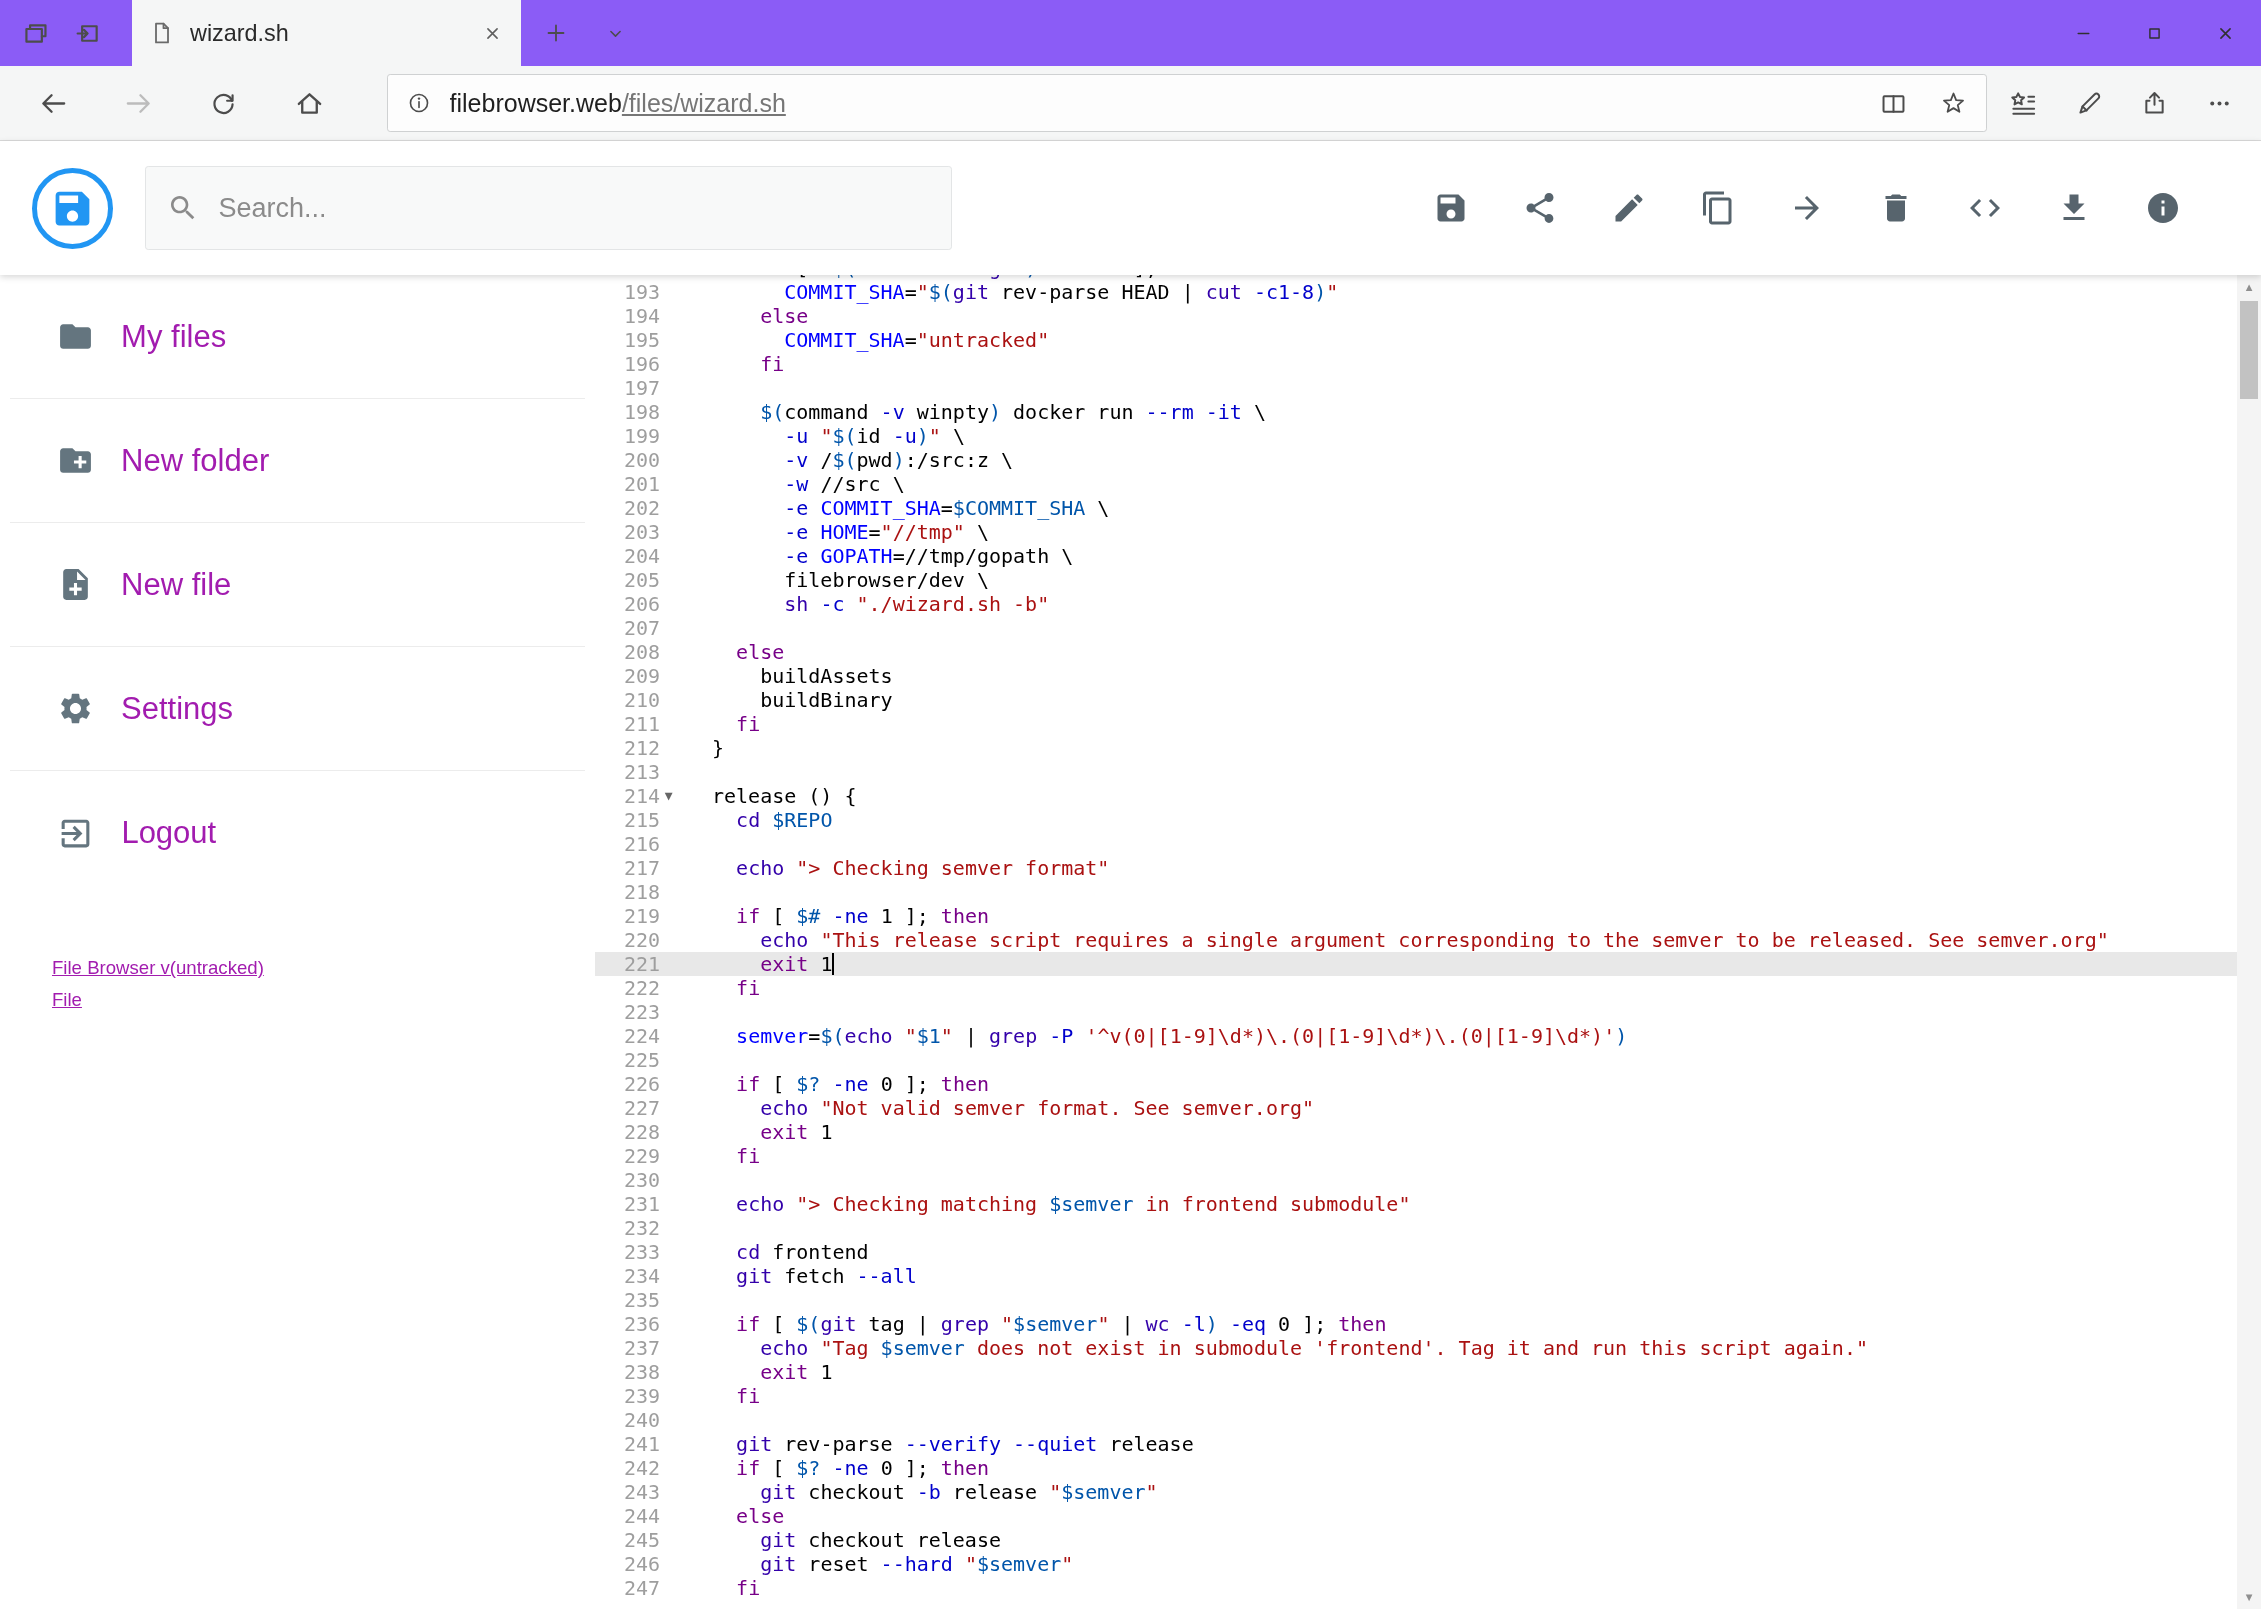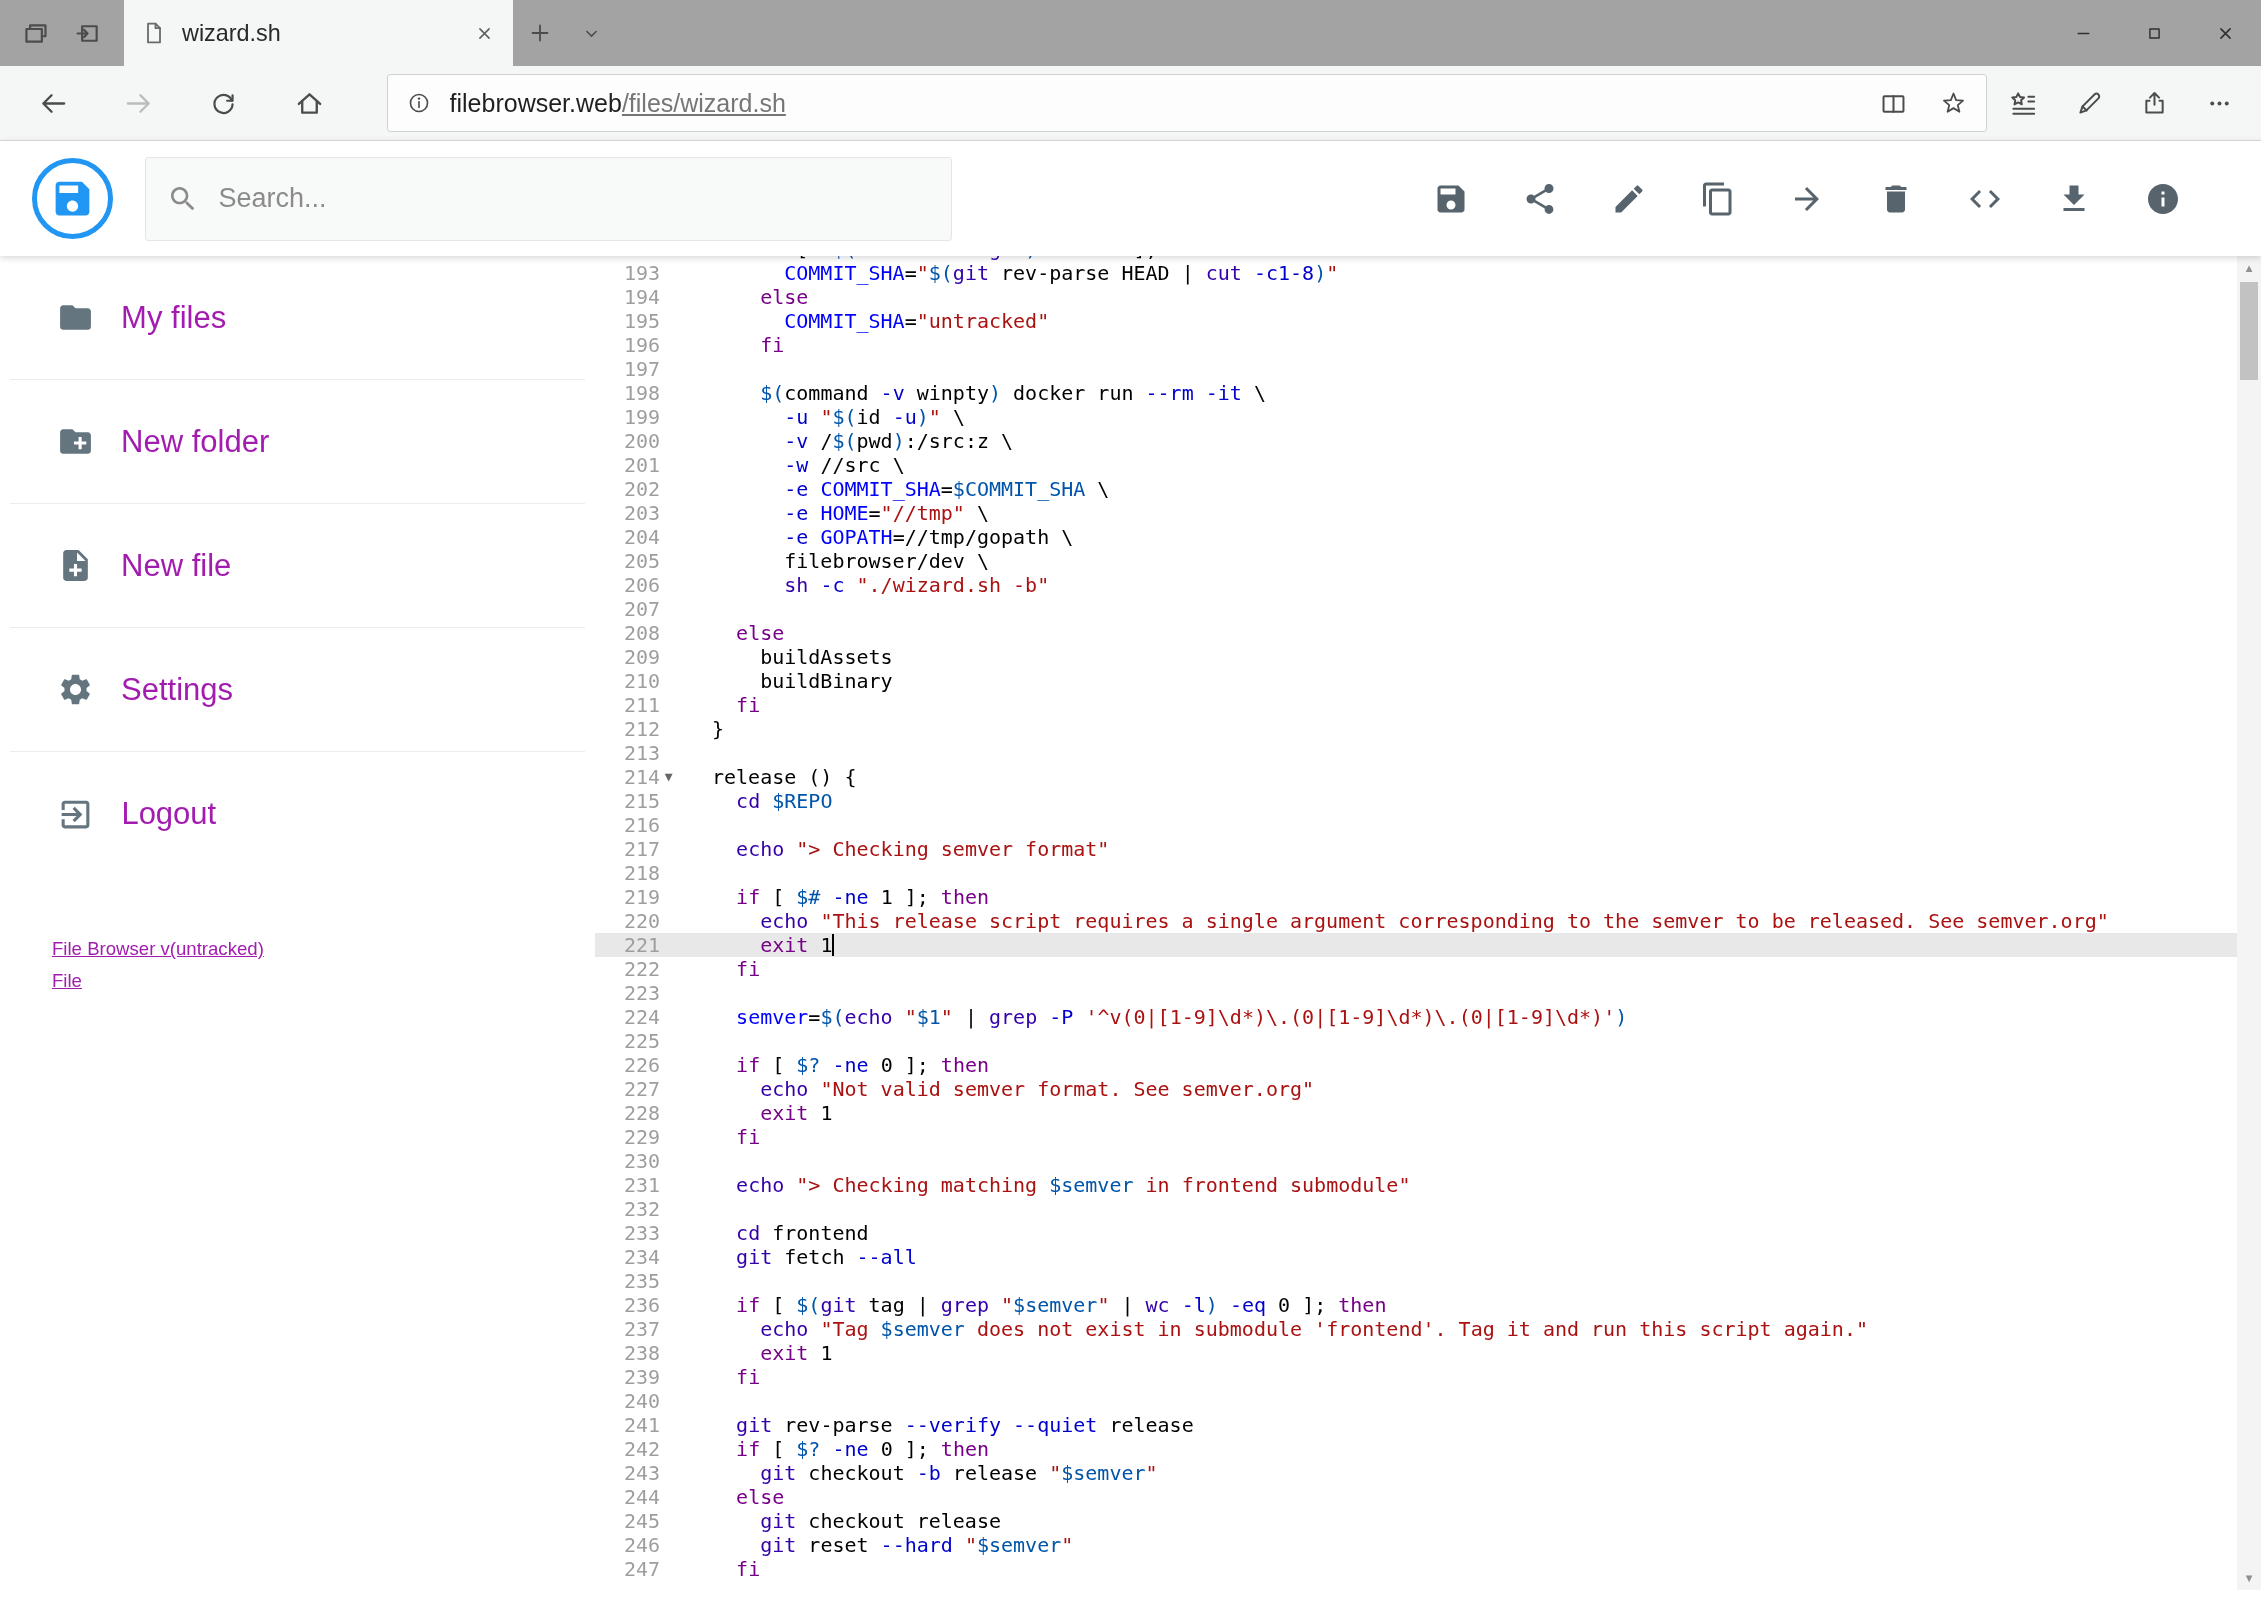--- a/index.html
+++ b/index.html
@@ -1,42 +1,42 @@
 <!DOCTYPE html>
 <html style="--accent: #2196f3; --toolbar-icon: #57646d; --sidebar-icon: #64757f; --active-line: #e8e8e8; --tk-p: #000000; --tk-k: #770088; --tk-b: #3300aa; --tk-s: #aa1111; --tk-n2: #116644; --tk-d: #0000ff; --tk-v: #0055aa; --tk-a: #0000cc;font-size:13px"><head>
 <meta charset="utf-8">
 <style>
   * { margin:0; padding:0; box-sizing:border-box; }
   html,body { background:#888; }
   body { font-family:"Liberation Sans", sans-serif; }
   .screen { position:relative; width:2261px; height:1617px; background:#fff; overflow:hidden; }
 
   
-  .tabbar { height:66px; background:#a3a3a3; display:flex; align-items:stretch; }
+  .tabbar { height:66px; background:#8b5cf6; display:flex; align-items:stretch;gap:8px; }
   .tabbar-left { display:flex; align-items:center; gap:24px; padding:0 21px; }
   .sicon { stroke:#4c4c4c; stroke-width:2.4; fill:none; stroke-linecap:round; stroke-linejoin:round; display:block; }
   .browser-tab { width:389px; background:#f5f6f6; display:flex; align-items:center; gap:16px; padding:0 18px; }
   .tab-title { flex:1; font-size:23.4px; color:#2a2a2a; white-space:nowrap; overflow:hidden; }
   .tab-btn { display:flex; align-items:center; justify-content:center; padding:0 14.5px; }
   .win-controls { margin-left:auto; display:flex; }
   .win-btn { width:71px; display:flex; align-items:center; justify-content:center; }
 
   
   .navrow { height:75px; background:#f5f6f6; border-bottom:1.6px solid #dadada; display:flex; align-items:center; padding-left:24px; }
   .nav-btn { width:58px; display:flex; align-items:center; justify-content:center; margin-right:27.4px; flex:none; }
   .nav-btn.disabled .sicon { stroke:#bcbcbc; }
   .addressbar { flex:1; height:58px; margin:0 21px; background:#fdfdfd; border:1.6px solid #cfd1d2; border-radius:3.2px; display:flex; align-items:center; padding:0 18px; gap:18px; min-width:0; }
   .url { font-size:25px; white-space:nowrap; overflow:hidden; flex:1; }
   .url .domain { color:#1f1f1f; }
   .url .path { color:#767676;text-decoration:underline; }
   .addr-icons { display:flex; align-items:center; gap:31px; }
   .after-bar { display:flex; align-items:center; gap:36px; padding-right:27.4px; }
 
   
-  .app-header { height:115px; background:#fff; display:flex; align-items:center; padding:0 32px; position:relative; z-index:3; box-shadow:0 2.4px 6.5px rgba(0,0,0,.16); }
+  .app-header { height:134px; background:#fff; display:flex; align-items:center; padding:0 32px; position:relative; z-index:3; box-shadow:0 2.4px 6.5px rgba(0,0,0,.16); }
   .logo { width:81px; height:81px; border-radius:50%; border:5.7px solid var(--accent,#2196f3); background:#fff; display:flex; align-items:center; justify-content:center; flex:none; }
   .logo svg { fill:var(--accent,#2196f3); }
   .searchbox { width:807px; height:84px; margin-left:32px; background:#f8f9f9; border:1.6px solid #e3e5e6; border-radius:3.2px; display:flex; align-items:center; gap:19.4px; padding:0 21px; }
   .searchbox svg { fill:#8b8b8b; flex:none; }
   .searchbox input { border:none; outline:none; background:transparent; font-size:27px; color:#444; width:100%; font-family:"Liberation Sans",sans-serif; }
   .searchbox input::placeholder { color:#8b8b8b; }
   .toolbar { margin-left:auto; display:flex; align-items:center; gap:52px; padding-right:48px; }
   .tb-btn { background:none; border:none; cursor:pointer; width:37px; height:37px; display:flex; align-items:center; justify-content:center; }
   .tb-btn svg { fill:var(--toolbar-icon,#57646d); }
 

